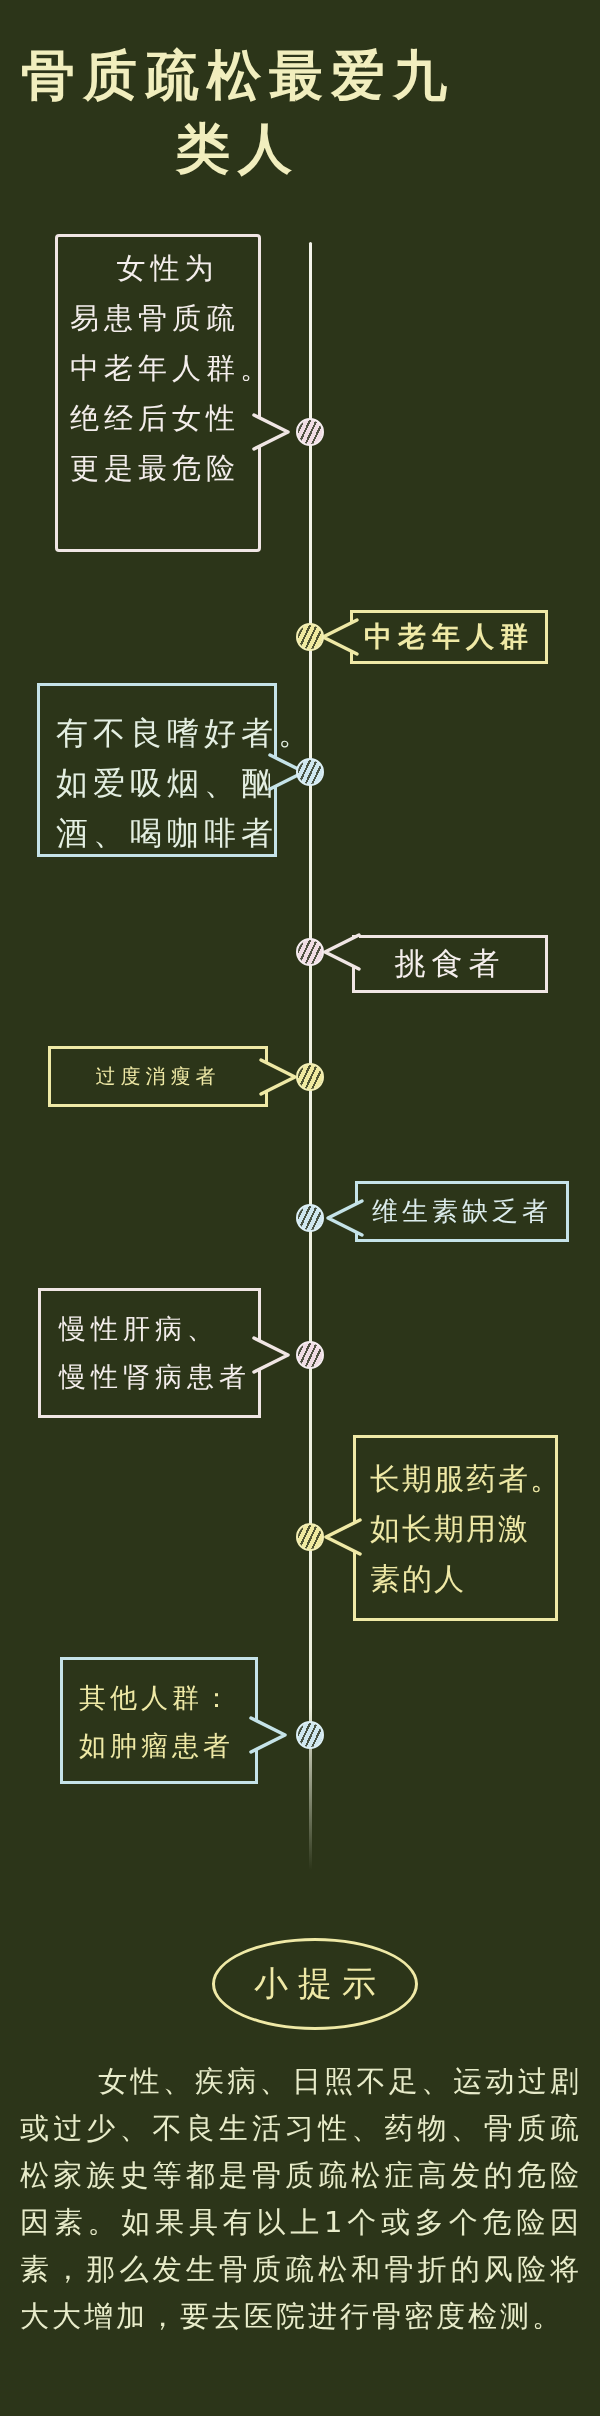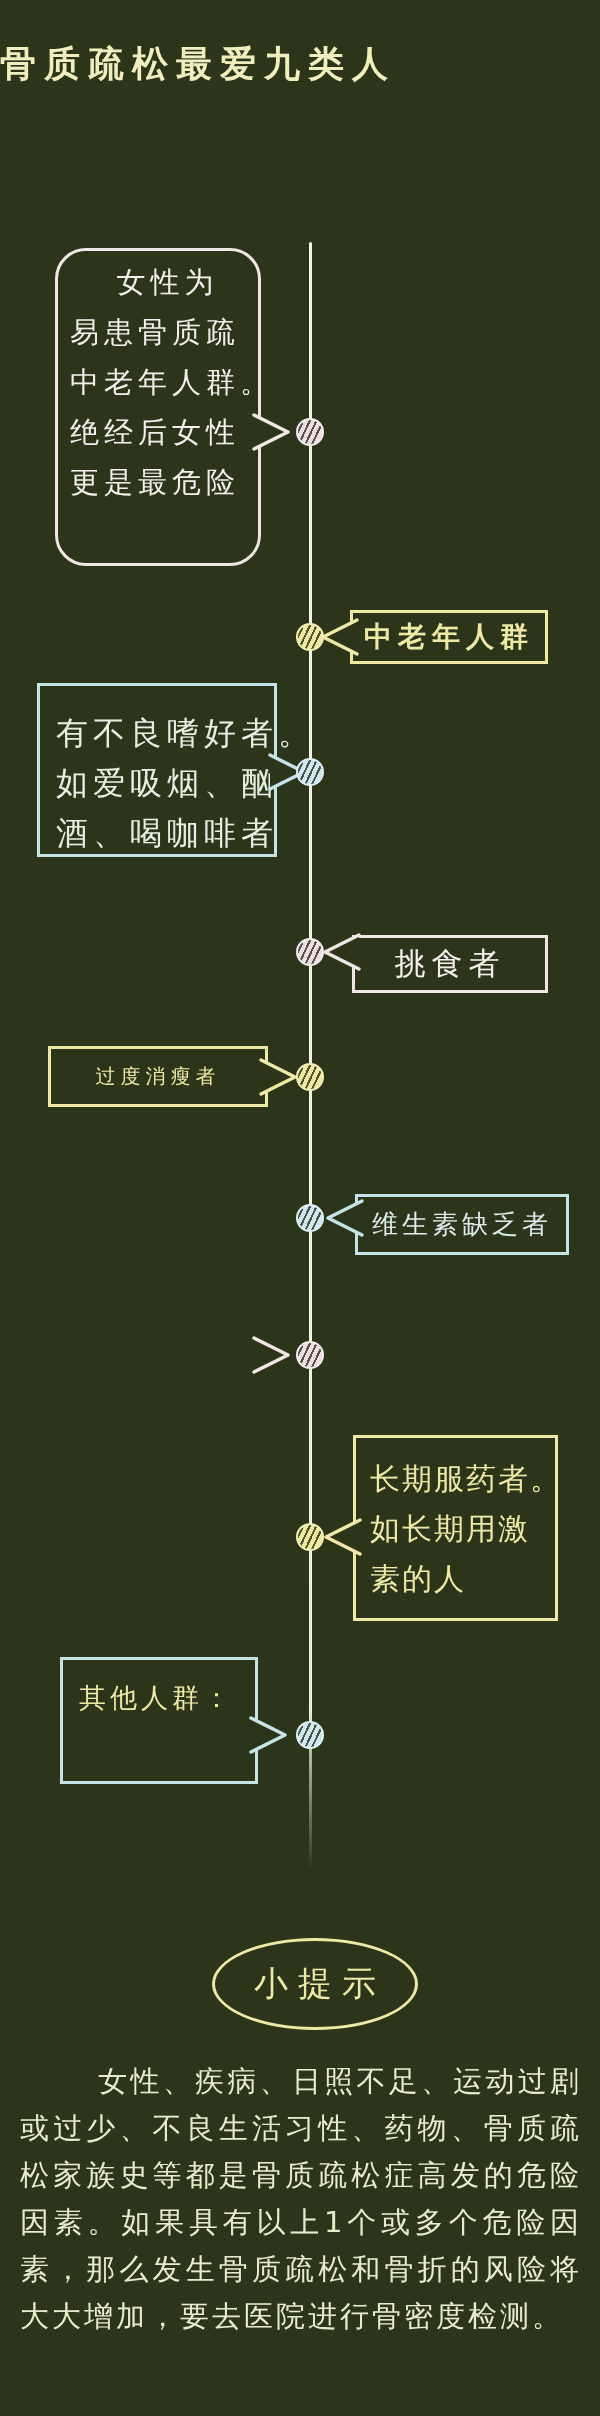--- a/index.html
+++ b/index.html
@@ -4,21 +4,21 @@
 <style>
   html,body { margin:0; padding:0; }
   body { font-family: "DejaVu Sans", sans-serif; }
   #poster {
     position:relative; width:600px; height:2416px;
     background:#2c3519; overflow:hidden;
   }
   
   .title {
     position:absolute; top:40px; left:0; width:476px;
-    text-align:left; font-size:36px; font-weight:bold;
+    text-align:center; font-size:54px; font-weight:bold;
     letter-spacing:8px; color:#f1eebe;
   }
   
   .spine {
     position:absolute; left:309px; top:242px; width:3px; height:1628px;
     background:linear-gradient(#f4f4ea, #eef0de 90%, rgba(238,240,222,0));
     border-radius:2px;
   }
   
   .dot {
@@ -66,21 +66,21 @@
 </style>
 </head>
 <body>
 
 <div id="poster">
 
   <div class="title">骨质疏松最爱九类人</div>
 
   <div class="spine"></div>
 
-  <div class="box c-pink" style="left:55px; top:248px; width:206px; height:318px; border-radius:31px;
+  <div class="box c-pink" style="left:55px; top:234px; width:206px; height:318px; border-radius:4px;
               padding:6px 12px; font-size:29px; letter-spacing:5px; line-height:50px;">
     <div class="line indent-1">女性为</div>
     <div class="line">易患骨质疏</div>
     <div class="line">中老年人群。</div>
     <div class="line">绝经后女性</div>
     <div class="line">更是最危险</div>
   </div>
   <div class="pointer pink" style="left:251px; top:412px;">
     <svg width="42" height="40" viewBox="0 0 42 40">
         <path d="M3,3 L37,20 L3,37"></path>
@@ -124,30 +124,35 @@
   <div class="box c-yellow single" style="left:48px; top:1046px; width:220px; height:61px; font-size:20px; letter-spacing:5px;">
     <div class="line">过度消瘦者</div>
   </div>
   <div class="pointer yellow" style="left:258px; top:1057px;">
     <svg width="42" height="40" viewBox="0 0 42 40">
         <path d="M3,3 L37,20 L3,37"></path>
       </svg>
   </div>
   <div class="dot yellow" style="top:1063px;"></div>
 
-  <div class="box c-blue single text-cyanish" style="left:355px; top:1181px; width:214px; height:61px; font-size:26px; letter-spacing:4px;margin-top:13px;">
+  <div class="box c-blue single text-cyanish" style="left:355px; top:1181px; width:214px; height:61px; font-size:26px; letter-spacing:4px;">
     <div class="line">维生素缺乏者</div>
   </div>
   <div class="pointer blue" style="left:323px; top:1198px;">
     <svg width="42" height="40" viewBox="0 0 42 40">
         <path d="M39,3 L5,20 L39,37"></path>
       </svg>
   </div>
   <div class="dot blue" style="top:1204px;"></div>
 
+  <div class="box c-pink" style="left:38px; top:1288px; width:223px; height:130px;
+              padding:14px 0 0 18px; font-size:27px; letter-spacing:5px; line-height:48px;">
+    <div class="line">慢性肝病、</div>
+    <div class="line">慢性肾病患者</div>
+  </div>
   <div class="pointer pink" style="left:251px; top:1335px;">
     <svg width="42" height="40" viewBox="0 0 42 40">
         <path d="M3,3 L37,20 L3,37"></path>
       </svg>
   </div>
   <div class="dot pink" style="top:1341px;"></div>
 
   <div class="box c-yellow" style="left:353px; top:1435px; width:205px; height:186px;
               padding:16px 0 0 14px; font-size:30px; letter-spacing:2px; line-height:50px;">
     <div class="line">长期服药者。</div>
@@ -157,20 +162,21 @@
   <div class="pointer yellow" style="left:321px; top:1517px;">
     <svg width="42" height="40" viewBox="0 0 42 40">
         <path d="M39,3 L5,20 L39,37"></path>
       </svg>
   </div>
   <div class="dot yellow" style="top:1523px;"></div>
 
   <div class="box c-blue text-yellow" style="left:60px; top:1657px; width:198px; height:127px;
               padding:14px 0 0 16px; font-size:27px; letter-spacing:4px; line-height:48px;">
     <div class="line">其他人群：</div>
+    <div class="line">如肿瘤患者</div>
   </div>
   <div class="pointer blue" style="left:248px; top:1715px;">
     <svg width="42" height="40" viewBox="0 0 42 40">
         <path d="M3,3 L37,20 L3,37"></path>
       </svg>
   </div>
   <div class="dot blue" style="top:1721px;"></div>
 
   <div class="tip-oval">
     <span>小提示</span>

